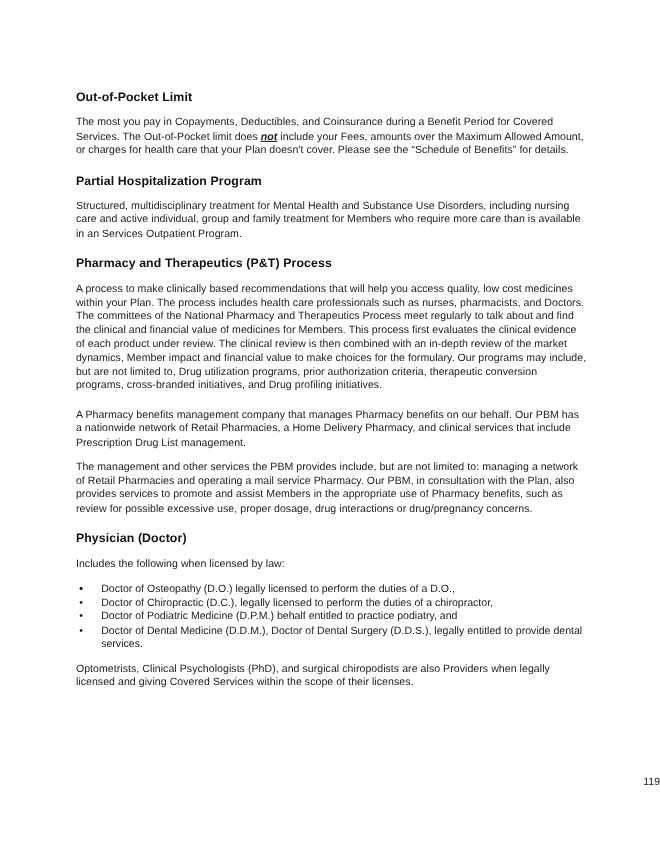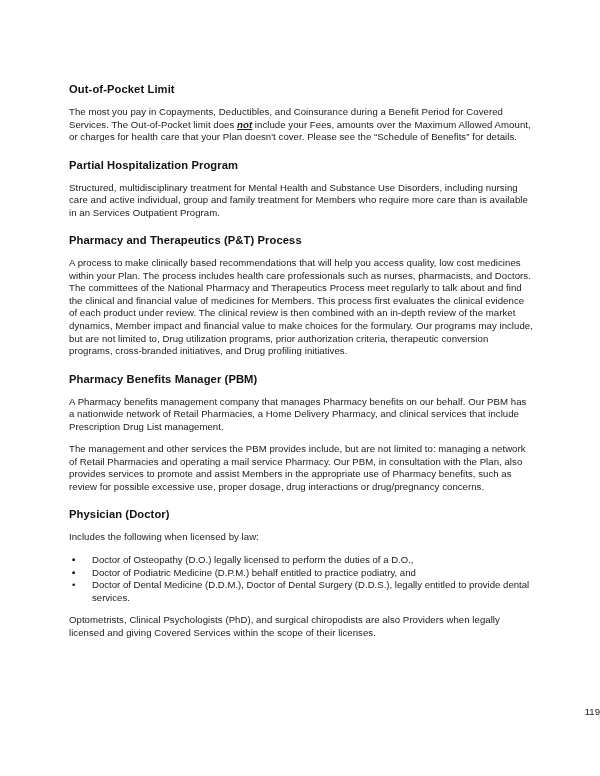--- a/index.html
+++ b/index.html
@@ -100,31 +100,30 @@
       </div>
       <div class="section">
         <h2 class="section-heading">Partial Hospitalization Program</h2>
         <p class="body-text">Structured, multidisciplinary treatment for Mental Health and Substance Use Disorders, including nursing care and active individual, group and family treatment for Members who require more care than is available in an Services Outpatient Program.</p>
       </div>
       <div class="section">
         <h2 class="section-heading">Pharmacy and Therapeutics (P&amp;T) Process</h2>
         <p class="body-text">A process to make clinically based recommendations that will help you access quality, low cost medicines within your Plan.  The process includes health care professionals such as nurses, pharmacists, and Doctors.  The committees of the National Pharmacy and Therapeutics Process meet regularly to talk about and find the clinical and financial value of medicines for Members. This process first evaluates the clinical evidence of each product under review.  The clinical review is then combined with an in-depth review of the market dynamics, Member impact and financial value to make choices for the formulary. Our programs may include, but are not limited to, Drug utilization programs, prior authorization criteria, therapeutic conversion programs, cross-branded initiatives, and Drug profiling initiatives.</p>
       </div>
       <div class="section">
-        <h2 class="section-heading">Pharmacy Benefits Manager (PBM)</h2>
         <p class="body-text">A Pharmacy benefits management company that manages Pharmacy benefits on our behalf. Our PBM has a nationwide network of Retail Pharmacies, a Home Delivery Pharmacy, and clinical services that include Prescription Drug List management.</p>
         <p class="body-text">The management and other services the PBM provides include, but are not limited to: managing a network of Retail Pharmacies and operating a mail service Pharmacy. Our PBM, in consultation with the Plan, also provides services to promote and assist Members in the appropriate use of Pharmacy benefits, such as review for possible excessive use, proper dosage, drug interactions or drug/pregnancy concerns.</p>
       </div>
       <div class="section">
         <h2 class="section-heading">Physician (Doctor)</h2>
         <p class="body-text">Includes the following when licensed by law:</p>
         <ul class="bullet-list">
           <li><span class="bullet-glyph">•</span></li>
           <li><span class="bullet-glyph">•</span><span>Doctor of Osteopathy (D.O.) legally licensed to perform the duties of a D.O.,</span></li>
-          <li><span class="bullet-glyph">•</span></li>
+          <li><span class="bullet-glyph">•</span><span>Doctor of Chiropractic (D.C.), legally licensed to perform the duties of a chiropractor,</span></li>
           <li><span class="bullet-glyph">•</span><span>Doctor of Podiatric Medicine (D.P.M.) behalf entitled to practice podiatry, and</span></li>
           <li><span class="bullet-glyph">•</span><span>Doctor of Dental Medicine (D.D.M.), Doctor of Dental Surgery (D.D.S.), legally entitled to provide dental services.</span></li>
         </ul>
         <p class="body-text">Optometrists, Clinical Psychologists (PhD), and surgical chiropodists are also Providers when legally licensed and giving Covered Services within the scope of their licenses.</p>
       </div>
     </div>
   <div class="page-number">119</div>
 </div>
 
 </body></html>

